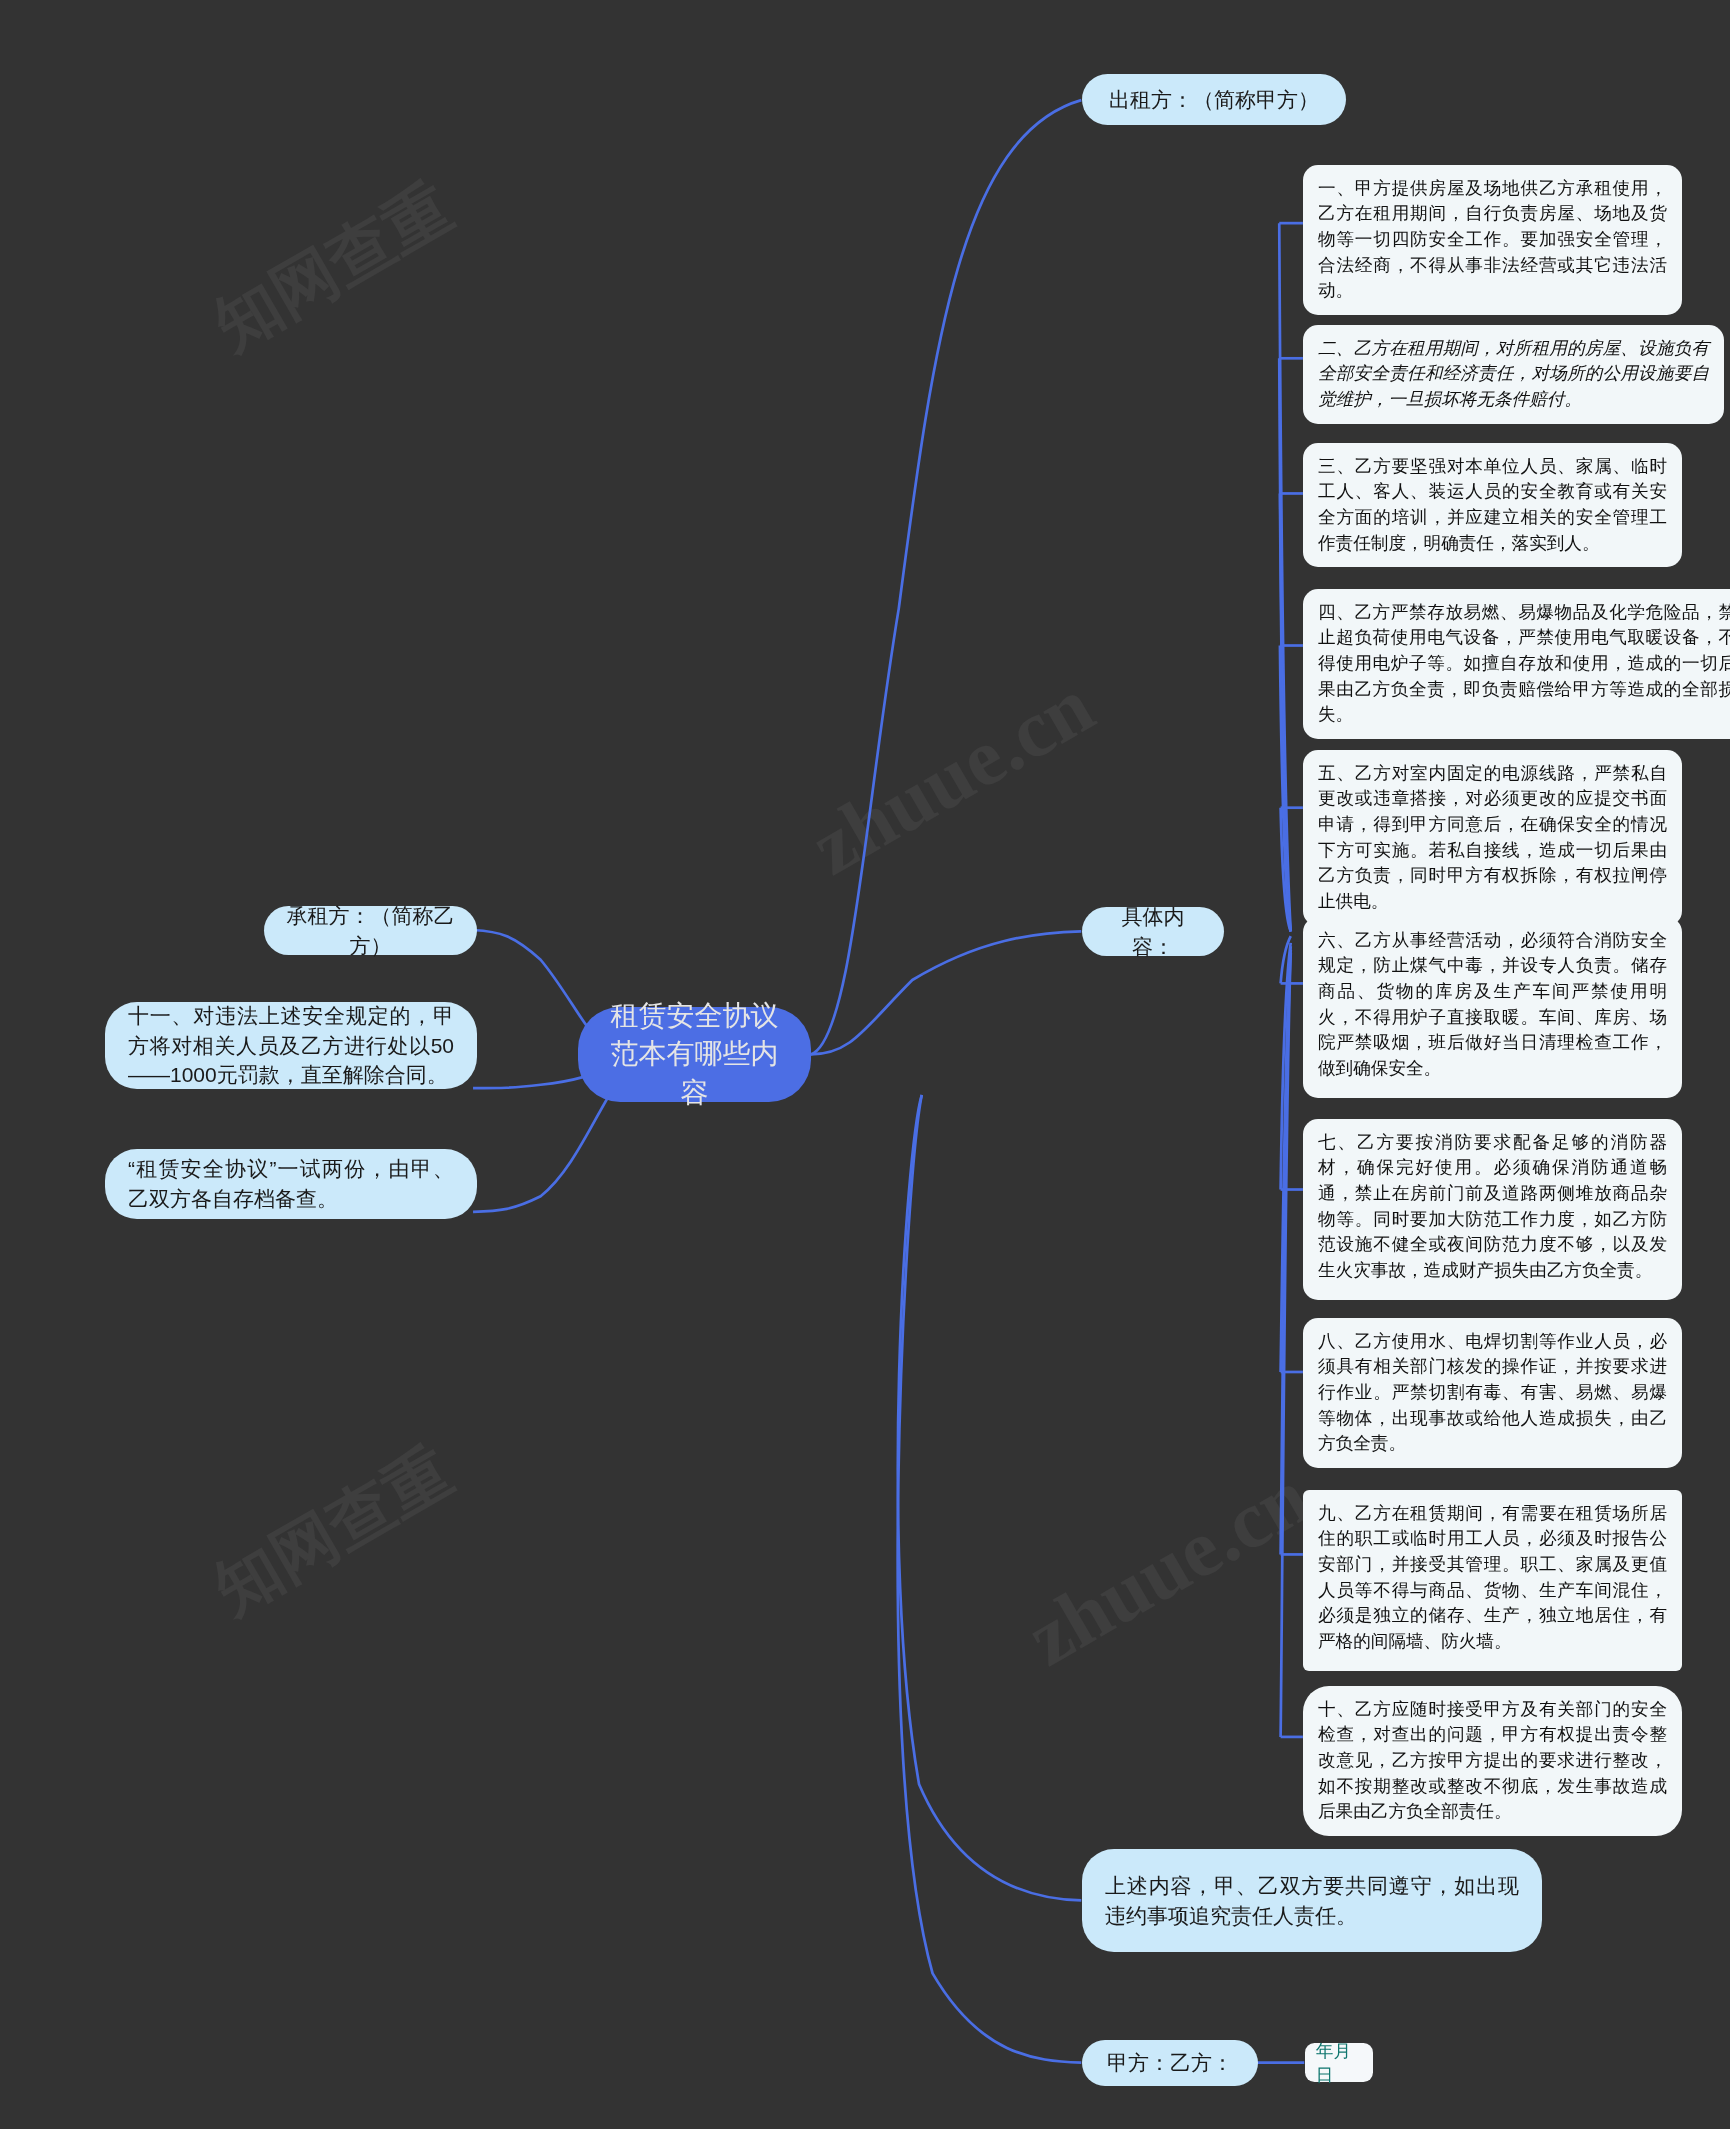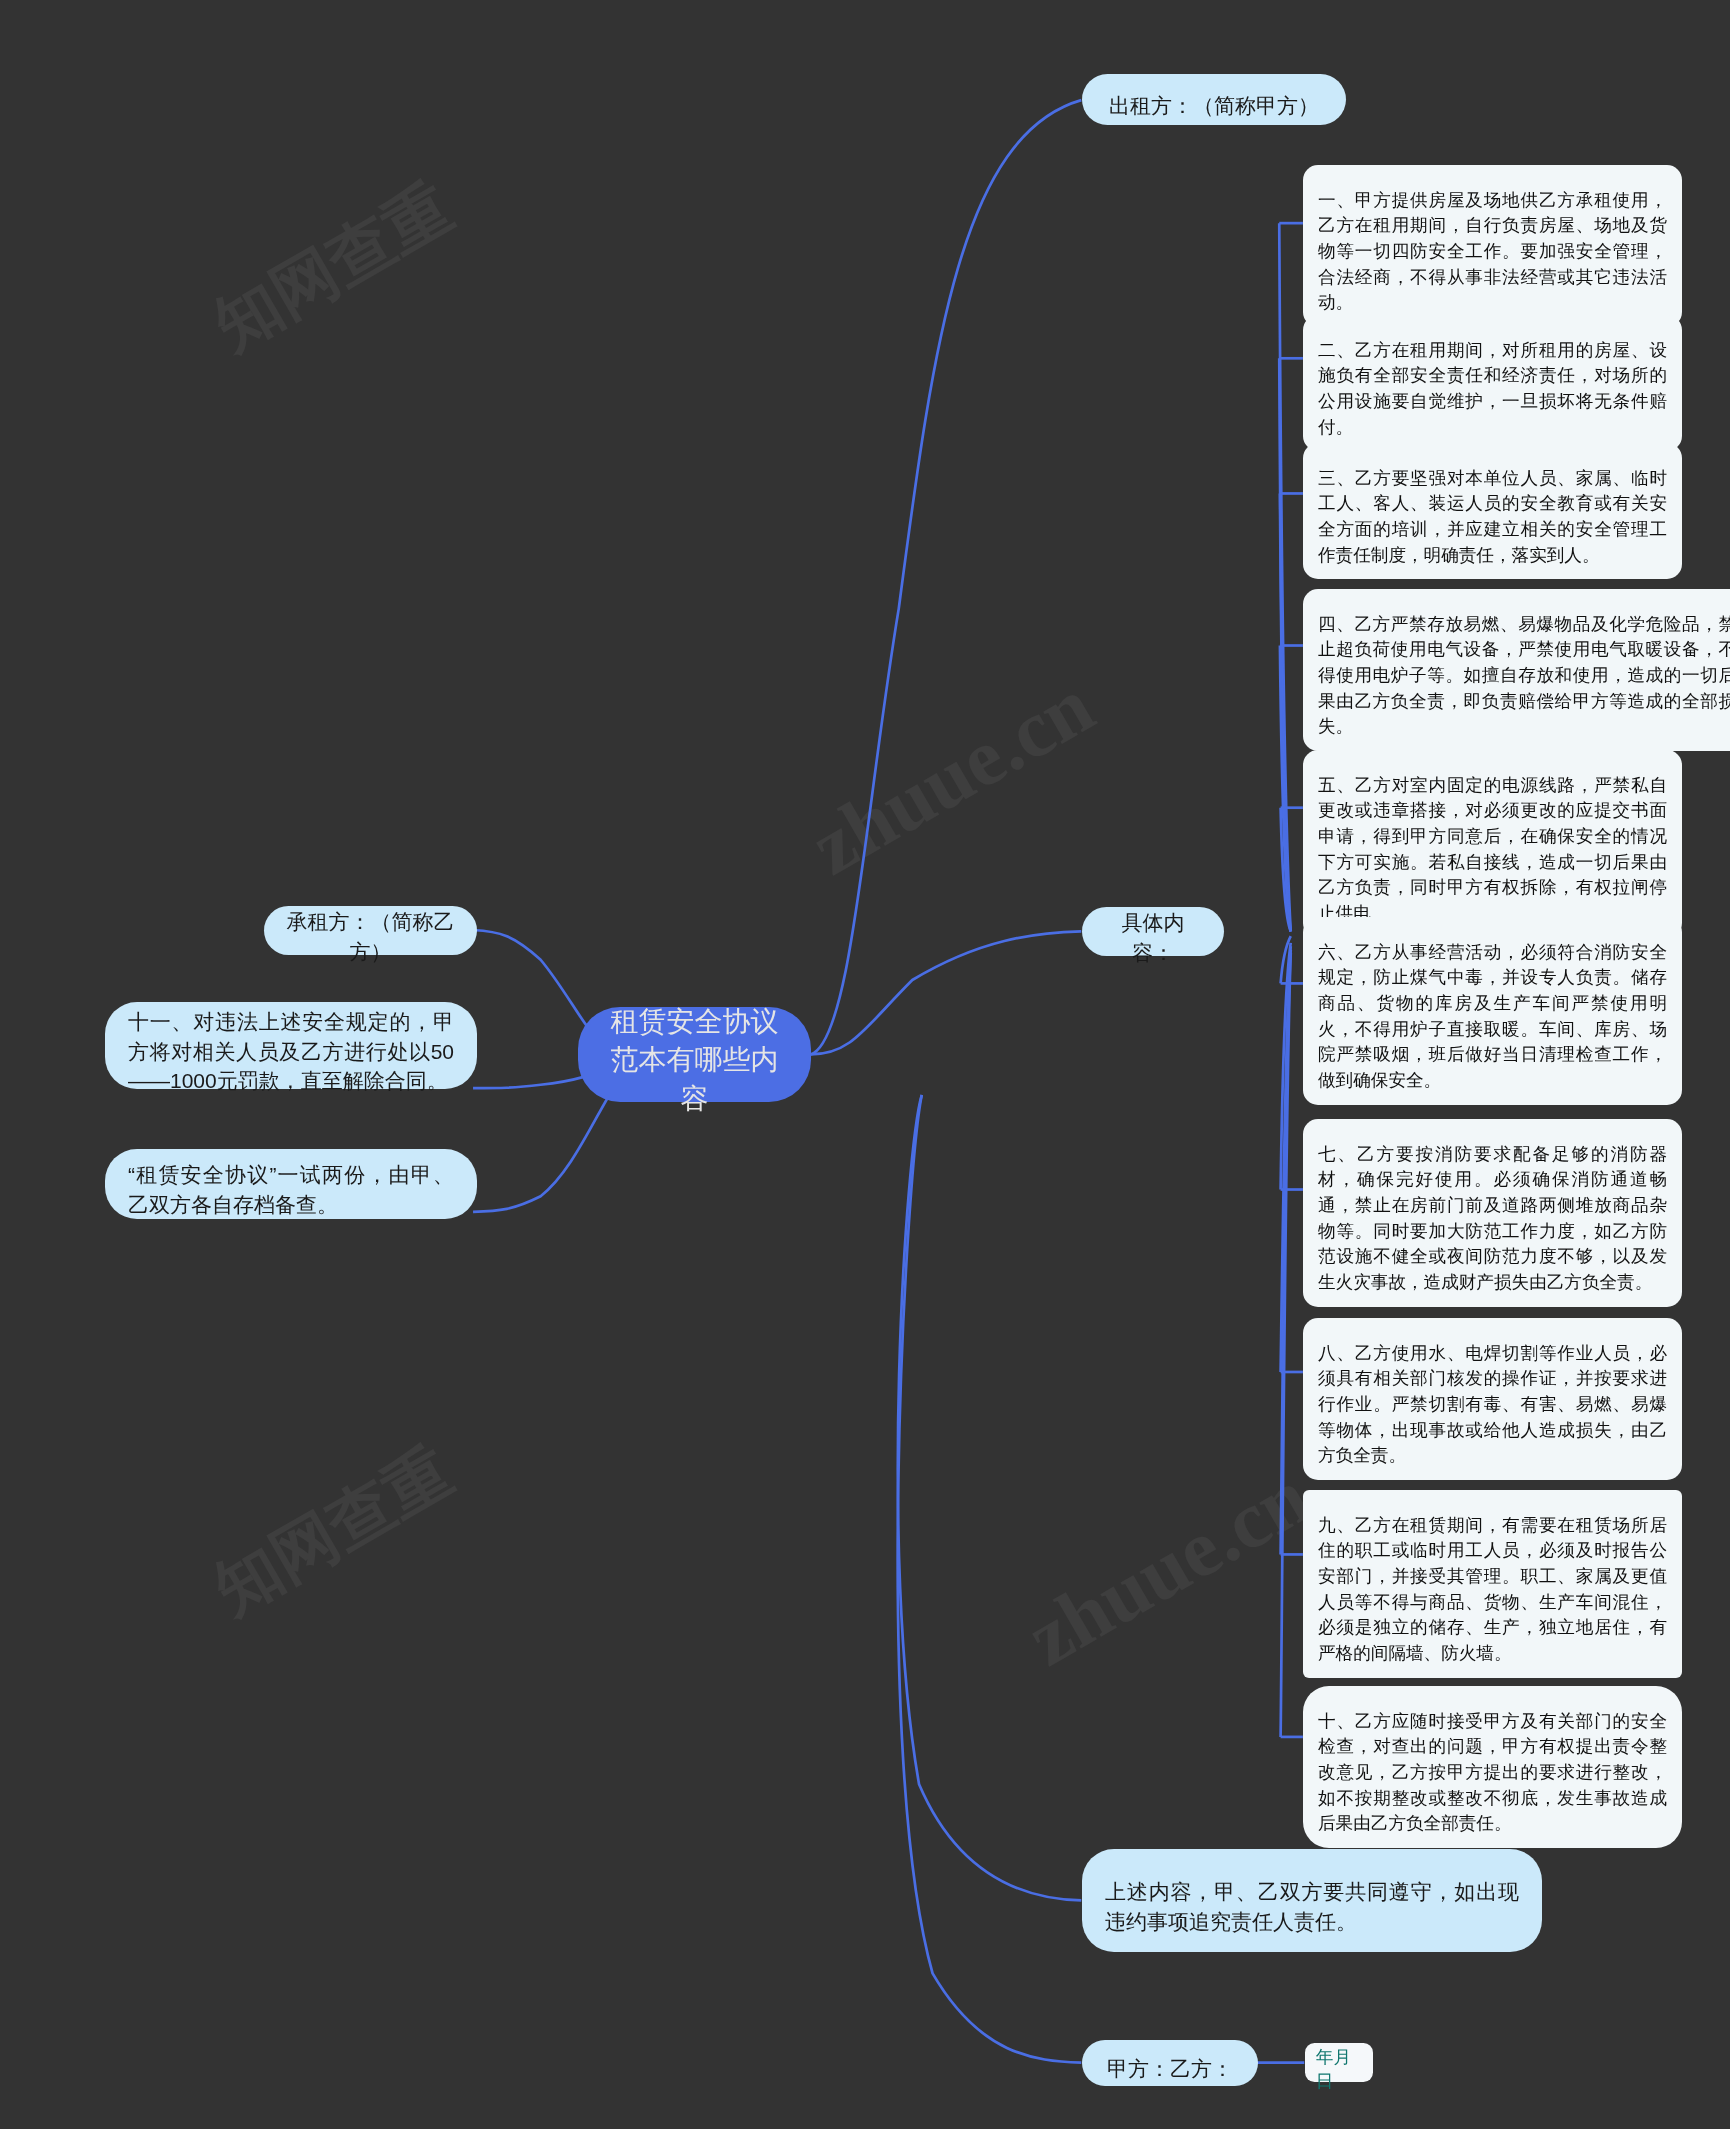--- a/index.html
+++ b/index.html
@@ -76,21 +76,21 @@
     align-items: flex-start;
   }
   .node-date {
     background: #f5f8fa;
     color: #0f766e;
     border-radius: 9.5px;
     font-size: 17.6px;
     justify-content: center;
     padding: 6.8px 10.8px;
   }
-  .node-txt { display: block; width: 100%; margin-top: 12px; }
+  .node-txt { display: block; width: 100%; }
 </style>
 </head>
 <body>
 
 <div id="canvas">
 
   <div class="watermark" style="left:203px; top:223px; font-size:65px;">知网查重</div>
   <div class="watermark" style="left:798px; top:730px; font-size:81px;">zhuue.cn</div>
   <div class="watermark" style="left:203px; top:1487px; font-size:65px;">知网查重</div>
   <div class="watermark" style="left:1014px; top:1521px; font-size:81px;">zhuue.cn</div>
@@ -164,21 +164,21 @@
   </div>
 
   <div class="node node-date" style="left:1305px; top:2043px; width:68px; height:39px;">
     <span class="node-txt">年月日</span>
   </div>
 
   <div id="details-list">
       <div class="node node-leaf" style="left: 1303px; top: 165px; width: 379px; min-height: 122px;">
         <span class="node-txt">一、甲方提供房屋及场地供乙方承租使用，乙方在租用期间，自行负责房屋、场地及货物等一切四防安全工作。要加强安全管理，合法经商，不得从事非法经营或其它违法活动。</span>
       </div>
-      <div class="node node-leaf" style="left: 1303px; top: 315px; width: 379px; min-height: 89px;">
+      <div class="node node-leaf" style="left: 1303px; top: 325px; width: 421px; min-height: 89px; font-style: italic;">
         <span class="node-txt">二、乙方在租用期间，对所租用的房屋、设施负有全部安全责任和经济责任，对场所的公用设施要自觉维护，一旦损坏将无条件赔付。</span>
       </div>
       <div class="node node-leaf" style="left: 1303px; top: 443px; width: 379px; min-height: 120px;">
         <span class="node-txt">三、乙方要坚强对本单位人员、家属、临时工人、客人、装运人员的安全教育或有关安全方面的培训，并应建立相关的安全管理工作责任制度，明确责任，落实到人。</span>
       </div>
       <div class="node node-leaf" style="left: 1303px; top: 589px; width: 448px; min-height: 150px;">
         <span class="node-txt">四、乙方严禁存放易燃、易爆物品及化学危险品，禁止超负荷使用电气设备，严禁使用电气取暖设备，不得使用电炉子等。如擅自存放和使用，造成的一切后果由乙方负全责，即负责赔偿给甲方等造成的全部损失。</span>
       </div>
       <div class="node node-leaf" style="left: 1303px; top: 750px; width: 379px; min-height: 150px;">
         <span class="node-txt">五、乙方对室内固定的电源线路，严禁私自更改或违章搭接，对必须更改的应提交书面申请，得到甲方同意后，在确保安全的情况下方可实施。若私自接线，造成一切后果由乙方负责，同时甲方有权拆除，有权拉闸停止供电。</span>

